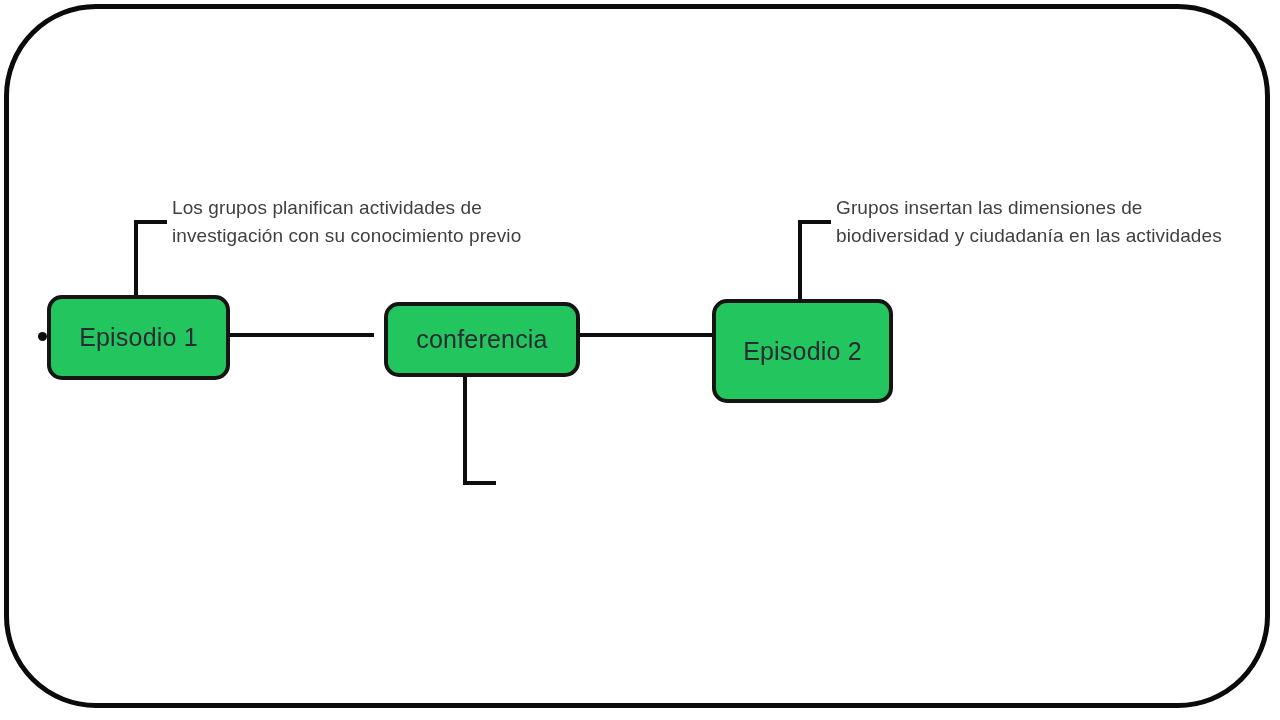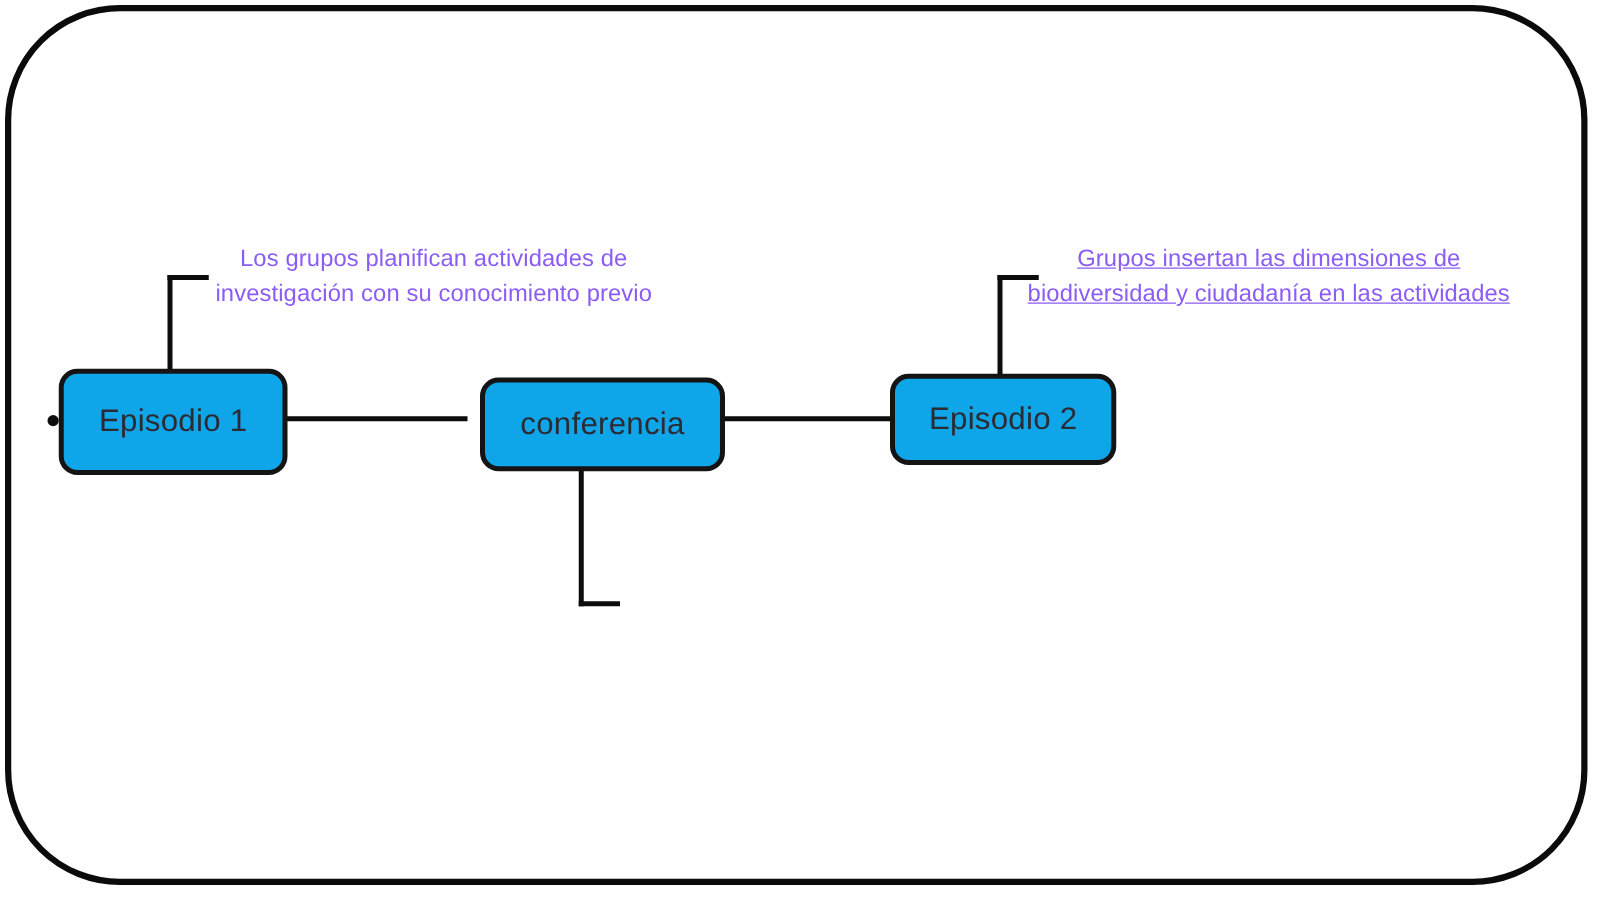--- a/index.html
+++ b/index.html
@@ -22,34 +22,34 @@
     width: 1266px;
     height: 704px;
     border: 5px solid #0b0b0b;
     border-radius: 92px;
     box-sizing: border-box;
     background: #ffffff;
   }
   .node {
     position: absolute;
     box-sizing: border-box;
-    background: #0ea5e9;
+    background: #22c55e;
     border: 4px solid #141414;
     border-radius: 15px;
     display: flex;
     align-items: center;
     justify-content: center;
     color: #2b2b33;
     font-size: 25px;
     font-weight: 500;
     letter-spacing: 0.2px;
   }
   .node-episodio1 { left: 47px;  top: 295px; width: 183px; height: 85px; }
   .node-conferencia { left: 372px; top: 302px; width: 196px; height: 75px; margin-left: 12px; }
-  .node-episodio2 { left: 712px; top: 299px; width: 181px; height: 73px; }
+  .node-episodio2 { left: 712px; top: 299px; width: 181px; height: 104px; }
   .connector {
     position: absolute;
     background: #0d0d0d;
   }
   .h-link-1 { left: 228px; top: 333px; width: 146px; height: 4px; }
   .h-link-2 { left: 566px; top: 333px; width: 148px; height: 4px; }
   .elbow-left-v  { left: 134px; top: 220px; width: 4px;  height: 78px; }
   .elbow-left-h  { left: 134px; top: 220px; width: 33px; height: 4px; }
   .elbow-right-v { left: 798px; top: 220px; width: 4px;  height: 82px; }
   .elbow-right-h { left: 798px; top: 220px; width: 33px; height: 4px; }
@@ -59,30 +59,29 @@
     position: absolute;
     left: 38px;
     top: 332px;
     width: 9px;
     height: 9px;
     background: #0d0d0d;
     border-radius: 50%;
   }
   .annotation {
     position: absolute;
-    color: #8b5cf6;
+    color: #404040;
     font-size: 19px;
     line-height: 28px;
     font-weight: 500;
     white-space: pre-line;
     letter-spacing: 0.1px;
-    text-align: center;
   }
   .annotation-left   { left: 172px; top: 194px; width: 350px; }
-  .annotation-right  { left: 805px; top: 194px; width: 420px; text-decoration: underline; }
+  .annotation-right  { left: 836px; top: 194px; width: 420px; }
   .annotation-bottom { left: 504px; top: 454px; width: 450px; }
 </style>
 </head>
 <body>
 
 <div class="canvas">
 
   <div class="outer-frame"></div>
 
   <div class="connector elbow-left-v"></div>

